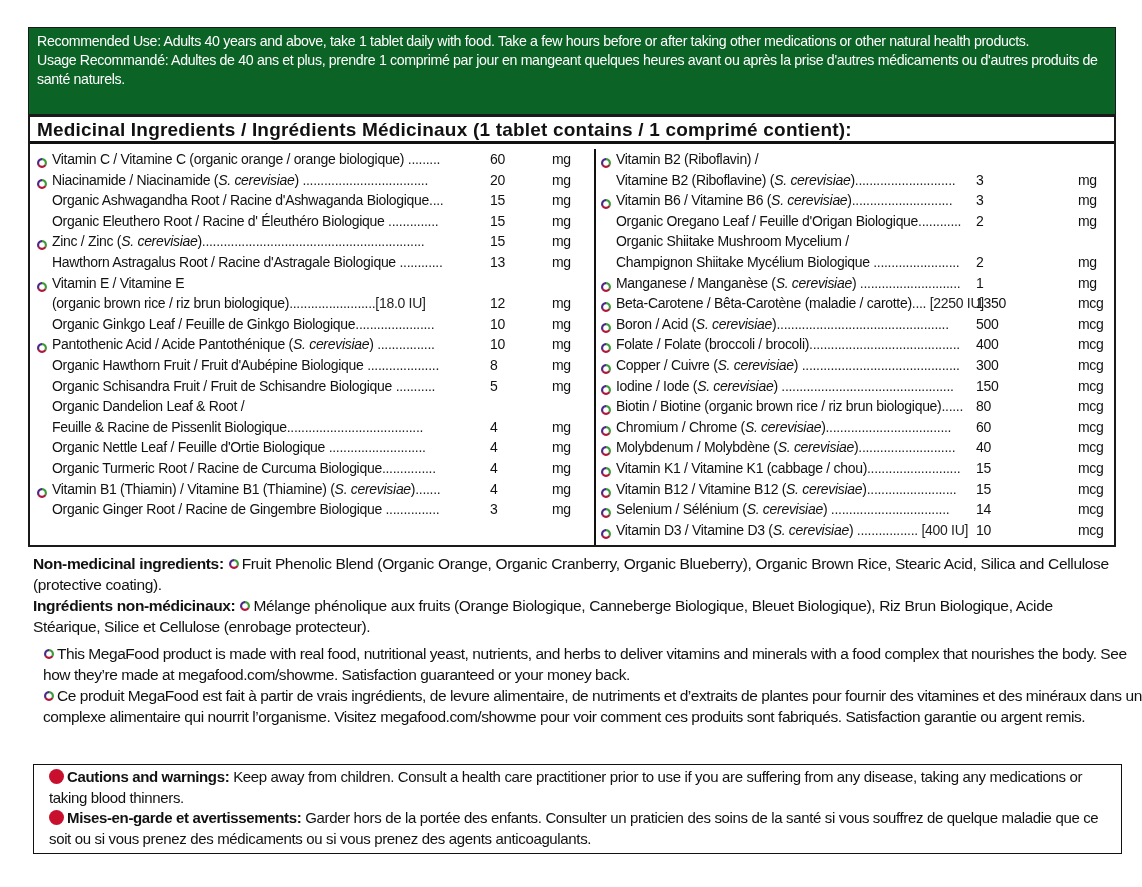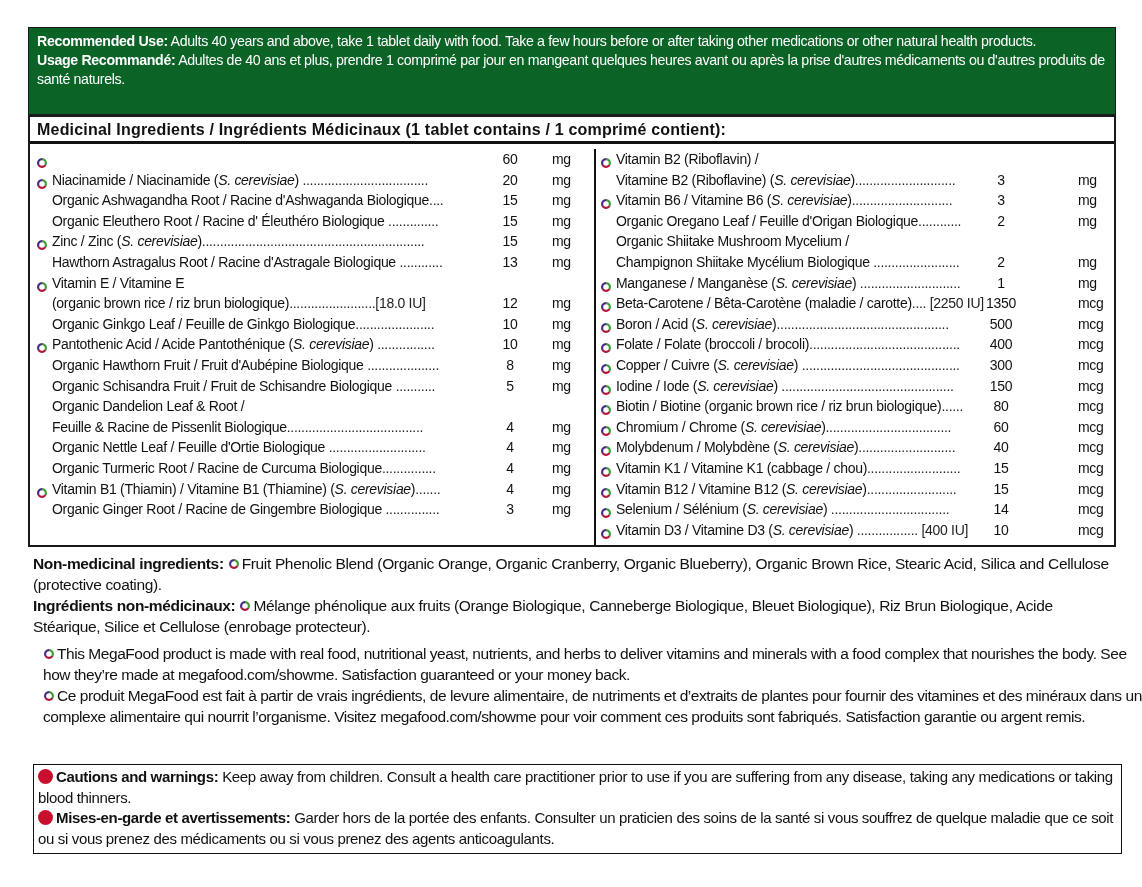--- a/index.html
+++ b/index.html
@@ -3,56 +3,56 @@
 <meta charset="utf-8">
 <style>
   html, body { margin:0; padding:0; background:#ffffff; }
   body { width:1142px; height:887px; position:relative; overflow:hidden;
          font-family:"Liberation Sans", sans-serif; color:#111; }
 
   #rec-box { position:absolute; left:28px; top:27px; width:1088px; height:88px;
              background:#0b6326; border:1px solid #1a1a1a; box-sizing:border-box;
              color:#fff; font-size:14.2px; line-height:19px; padding:4px 8px 0 8px;
              letter-spacing:-0.35px; }
-  #rec-box b { font-weight:bold; }
+  #rec-box b { font-weight:normal; }
 
   #ing-box { position:absolute; left:28px; top:115px; width:1088px; height:432px;
              border:2px solid #1a1a1a; box-sizing:border-box; background:#fff; }
   #ing-head { height:27px; border-bottom:3px solid #111; box-sizing:border-box;
-              font-weight:bold; font-size:16px; line-height:26px; padding-left:7px;
+              font-weight:bold; font-size:19px; line-height:26px; padding-left:7px;
               letter-spacing:0.2px; white-space:nowrap; }
   #ing-cols { position:absolute; left:0; top:32px; right:0; bottom:0; }
   .col { position:absolute; top:0; bottom:0; }
   #col-left { left:2px; width:560px; }
   #col-right { left:564px; right:0; border-left:2px solid #111; }
 
   .row { position:relative; height:20.6px; font-size:14px; line-height:20.6px;
          white-space:nowrap; letter-spacing:-0.3px; }
   .row .name { position:absolute; left:20px; overflow:hidden; }
   .row .icon { position:absolute; left:4px; top:5px; width:12px; height:12px; }
-  .row .amt { position:absolute; text-align:center; }
+  .row .amt { position:absolute; text-align:left; }
   #col-left .row .name { width:460px; }
   #col-left .row .amt { right:62px; width:40px; }
   #col-left .row .unit { position:absolute; left:520px; }
   #col-right .row .name { width:400px; }
   #col-right .row .amt { right:88px; width:50px; }
   #col-right .row .unit { position:absolute; left:482px; }
   .dots { color:#222; }
   i { font-style:italic; }
 
   #nonmed { position:absolute; left:33px; top:553px; width:1080px; font-size:15.5px;
             line-height:21px; letter-spacing:-0.35px; }
   #nonmed p { margin:0 4px 0 0; }
   #about { position:absolute; left:43px; top:643px; width:1105px; font-size:15.5px;
            line-height:21px; letter-spacing:-0.45px; }
   #about p { margin:0; }
 
   #caution-box { position:absolute; left:33px; top:764px; width:1089px; height:90px;
                  border:1.5px solid #111; box-sizing:border-box; font-size:15px;
-                 line-height:20.5px; padding:2px 4px; letter-spacing:-0.35px; }
+                 line-height:20.5px; padding:2px 15px; letter-spacing:-0.35px; }
   #caution-box p { margin:0; }
   .stop { display:inline-block; width:15px; height:15px; border-radius:50%;
           background:#c8102e; vertical-align:-2px; margin-right:3px; }
   .inl-icon { display:inline-block; width:12px; height:12px; vertical-align:-1px; margin-right:2px; }
 </style>
 </head>
 <body>
 
 <div id="rec-box" style="background: rgb(11, 99, 38);">
   <div><b>Recommended Use:</b><span> Adults 40 years and above, take 1 tablet daily with food. Take a few hours before or after taking other medications or other natural health products.</span></div>
@@ -62,20 +62,21 @@
 <div id="ing-box">
   <div id="ing-head">Medicinal Ingredients / Ingrédients Médicinaux (1 tablet contains / 1 comprimé contient):</div>
   <div id="ing-cols">
     <div class="col" id="col-left">
         <div class="row">
           <span class="icon"><svg viewBox="0 0 12 12" width="12" height="12">
               <path d="M6 1 A5 5 0 0 0 1.7 8.5 L3.6 7.4 A2.8 2.8 0 0 1 6 3.2 Z" fill="#4b2a86"></path>
               <path d="M1.7 8.5 A5 5 0 0 0 10.3 8.5 L8.4 7.4 A2.8 2.8 0 0 1 3.6 7.4 Z" fill="#b0183a"></path>
               <path d="M10.3 8.5 A5 5 0 0 0 6 1 L6 3.2 A2.8 2.8 0 0 1 8.4 7.4 Z" fill="#3f9b3a"></path>
             </svg></span>
+          <span class="name"><span>Vitamin C / Vitamine C (organic orange / orange biologique) </span><span class="dots">.........</span></span>
           <span class="amt">60</span>
           <span class="unit">mg</span>
         </div>
         <div class="row">
           <span class="icon"><svg viewBox="0 0 12 12" width="12" height="12">
               <path d="M6 1 A5 5 0 0 0 1.7 8.5 L3.6 7.4 A2.8 2.8 0 0 1 6 3.2 Z" fill="#4b2a86"></path>
               <path d="M1.7 8.5 A5 5 0 0 0 10.3 8.5 L8.4 7.4 A2.8 2.8 0 0 1 3.6 7.4 Z" fill="#b0183a"></path>
               <path d="M10.3 8.5 A5 5 0 0 0 6 1 L6 3.2 A2.8 2.8 0 0 1 8.4 7.4 Z" fill="#3f9b3a"></path>
             </svg></span>
           <span class="name"><span>Niacinamide / Niacinamide (</span><i>S. cerevisiae</i><span>) </span><span class="dots">...................................</span></span>

